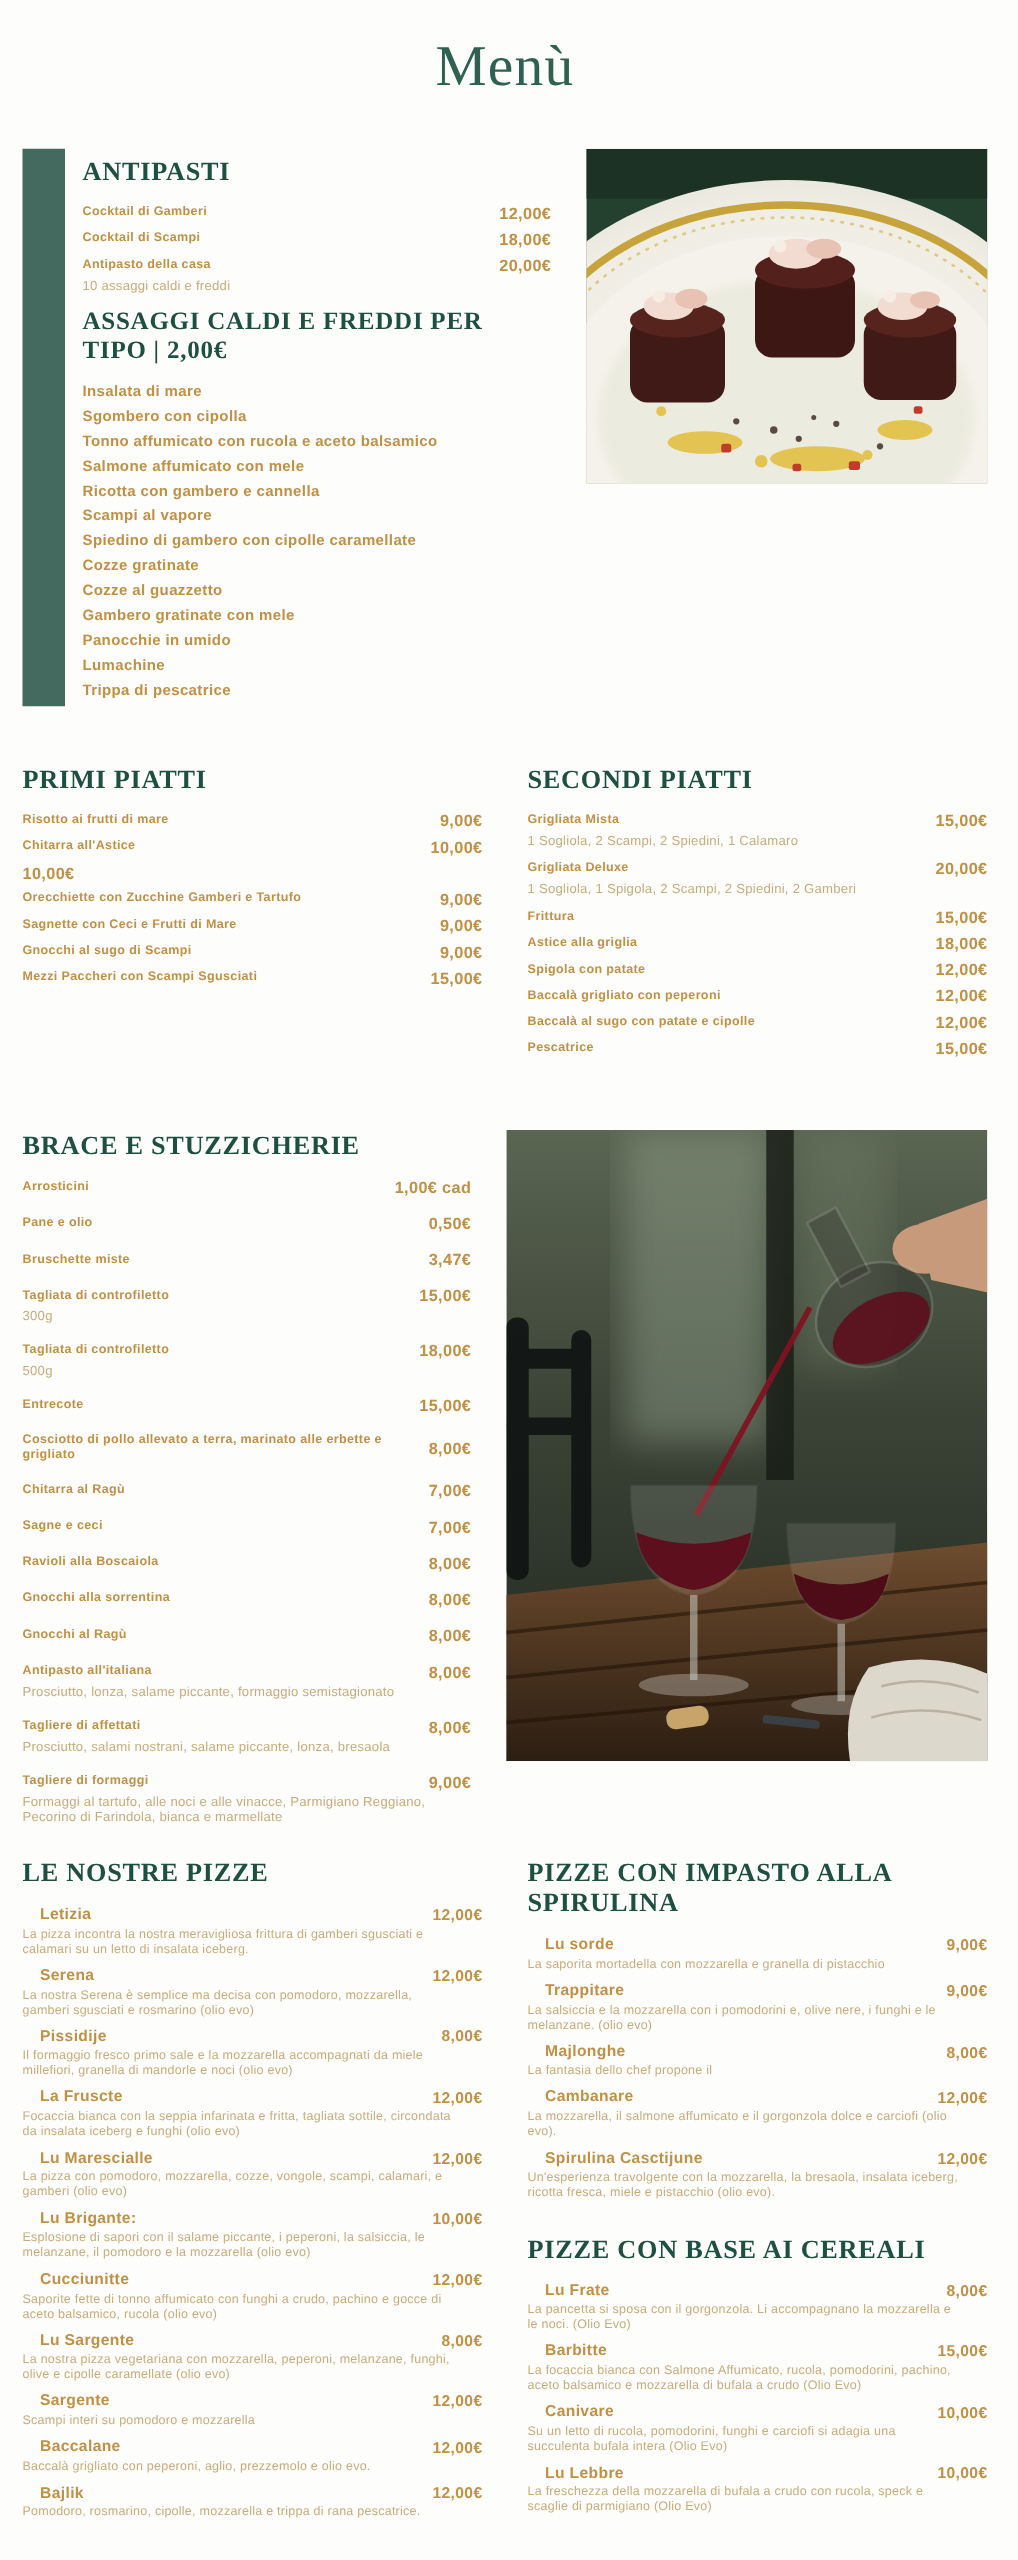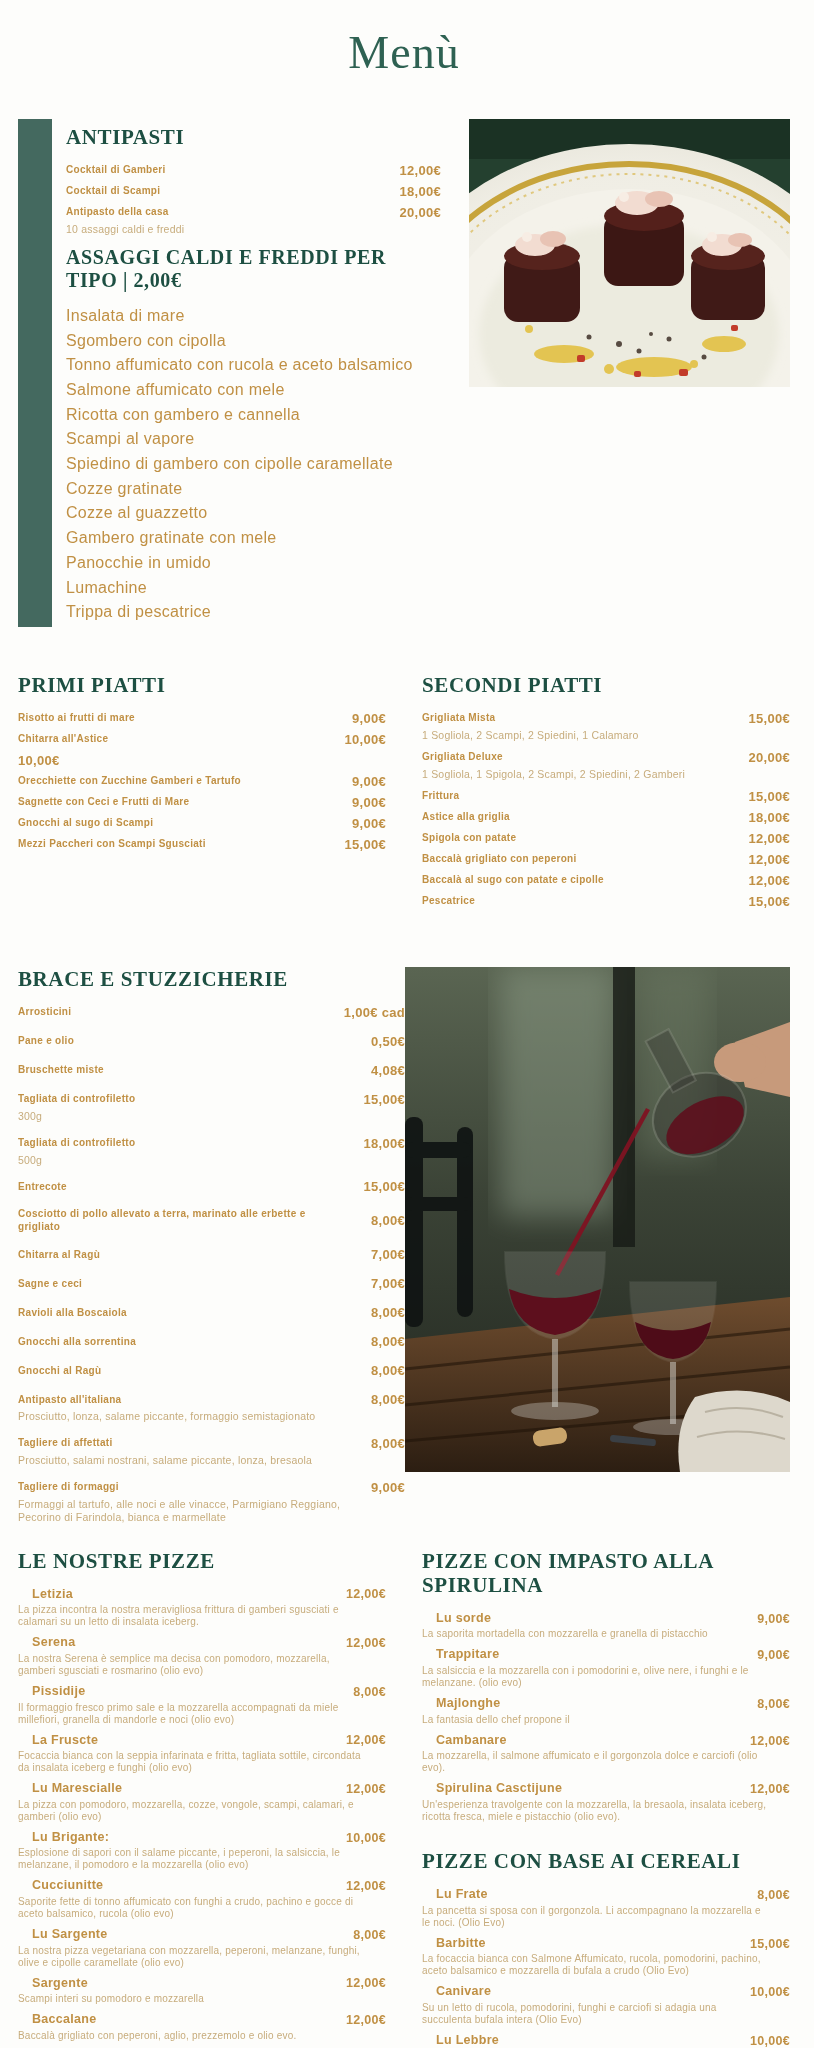--- a/index.html
+++ b/index.html
@@ -20,21 +20,21 @@
   }
   h2.sub{margin-top:10px;font-size:20px;}
   h2.mt{margin-top:26px;}
   section.row{display:grid;}
   .row-antipasti{grid-template-columns:1fr 321px;column-gap:28px;margin-top:40px;}
   .antipasti-left{display:flex;}
   .green-bar{flex:0 0 34px;width:34px;background:var(--bar);margin-right:14px;}
   .antipasti-body{flex:1;padding-top:6px;}
   .duo{grid-template-columns:1fr 1fr;column-gap:36px;}
   .duo.main-duo{margin-top:46px;}
-  .row-brace{grid-template-columns:1fr 385px;column-gap:0;margin-top:52px;}
+  .row-brace{grid-template-columns:1fr 385px;column-gap:28px;margin-top:52px;}
   .pizzagrid{margin-top:12px;}
   
   .mi{display:flex;justify-content:space-between;align-items:center;}
   .mi-name{
     font-weight:700;font-size:10px;color:var(--gold);letter-spacing:.3px;
     line-height:1.25;padding-right:16px;
   }
   .mi-price{font-weight:700;font-size:13px;color:var(--gold);white-space:nowrap;letter-spacing:.3px;}
   .mi-desc{
     font-size:10.5px;color:var(--gold-light);line-height:1.22;max-width:94%;
@@ -44,21 +44,21 @@
   .items-compact .mi-desc{margin:-3px 0 8px;}
   .items-brace .mi{margin-bottom:14px;}
   .items-brace .mi-name{max-width:345px;}
   .items-brace .mi-desc{margin:-11px 0 13px;}
   .items-pizza .mi{margin-bottom:2px;}
   .items-pizza .mi-name{font-size:12.5px;padding-left:14px;}
   .items-pizza .mi-price{font-size:12.5px;}
   .items-pizza .mi-desc{font-size:10px;margin:0 0 7px;line-height:1.2;}
   .duo .mi-name{max-width:330px;}
   .tastings div{
-    font-weight:400;font-size:16px;color:var(--gold);letter-spacing:.3px;
+    font-weight:700;font-size:12px;color:var(--gold);letter-spacing:.3px;
     margin-bottom:5.5px;line-height:1.2;
   }
   .photo{overflow:hidden;}
   .photo svg{display:block;width:100%;height:100%;}
   .photo1{width:321px;height:268px;}
   .photo2{width:385px;height:505px;}
 </style>
 </head>
 <body>
 
@@ -255,21 +255,21 @@
           <div class="mi">
             <span class="mi-name">Arrosticini</span>
             <span class="mi-price">1,00€ cad</span>
           </div>
           <div class="mi">
             <span class="mi-name">Pane e olio</span>
             <span class="mi-price">0,50€</span>
           </div>
           <div class="mi">
             <span class="mi-name">Bruschette miste</span>
-            <span class="mi-price">4,08€</span>
+            <span class="mi-price">3,47€</span>
           </div>
           <div class="mi">
             <span class="mi-name">Tagliata di controfiletto</span>
             <span class="mi-price">15,00€</span>
           </div>
           <div class="mi-desc">300g</div>
           <div class="mi">
             <span class="mi-name">Tagliata di controfiletto</span>
             <span class="mi-price">18,00€</span>
           </div>

